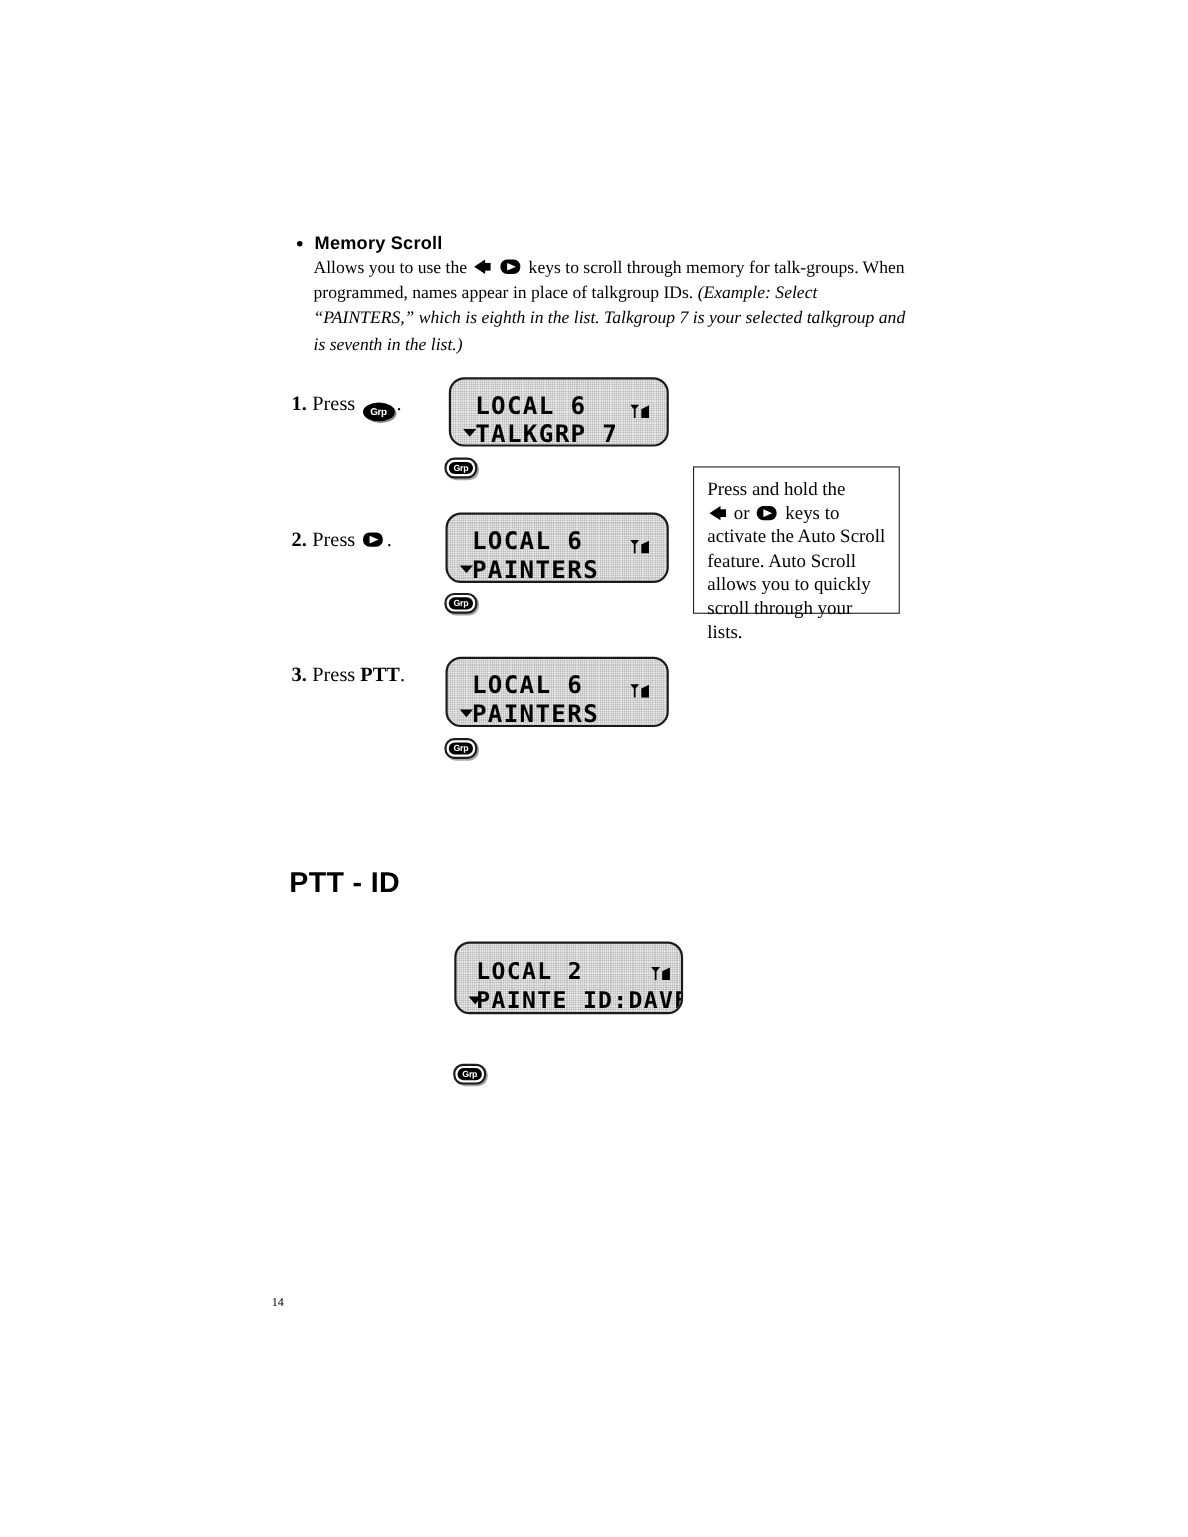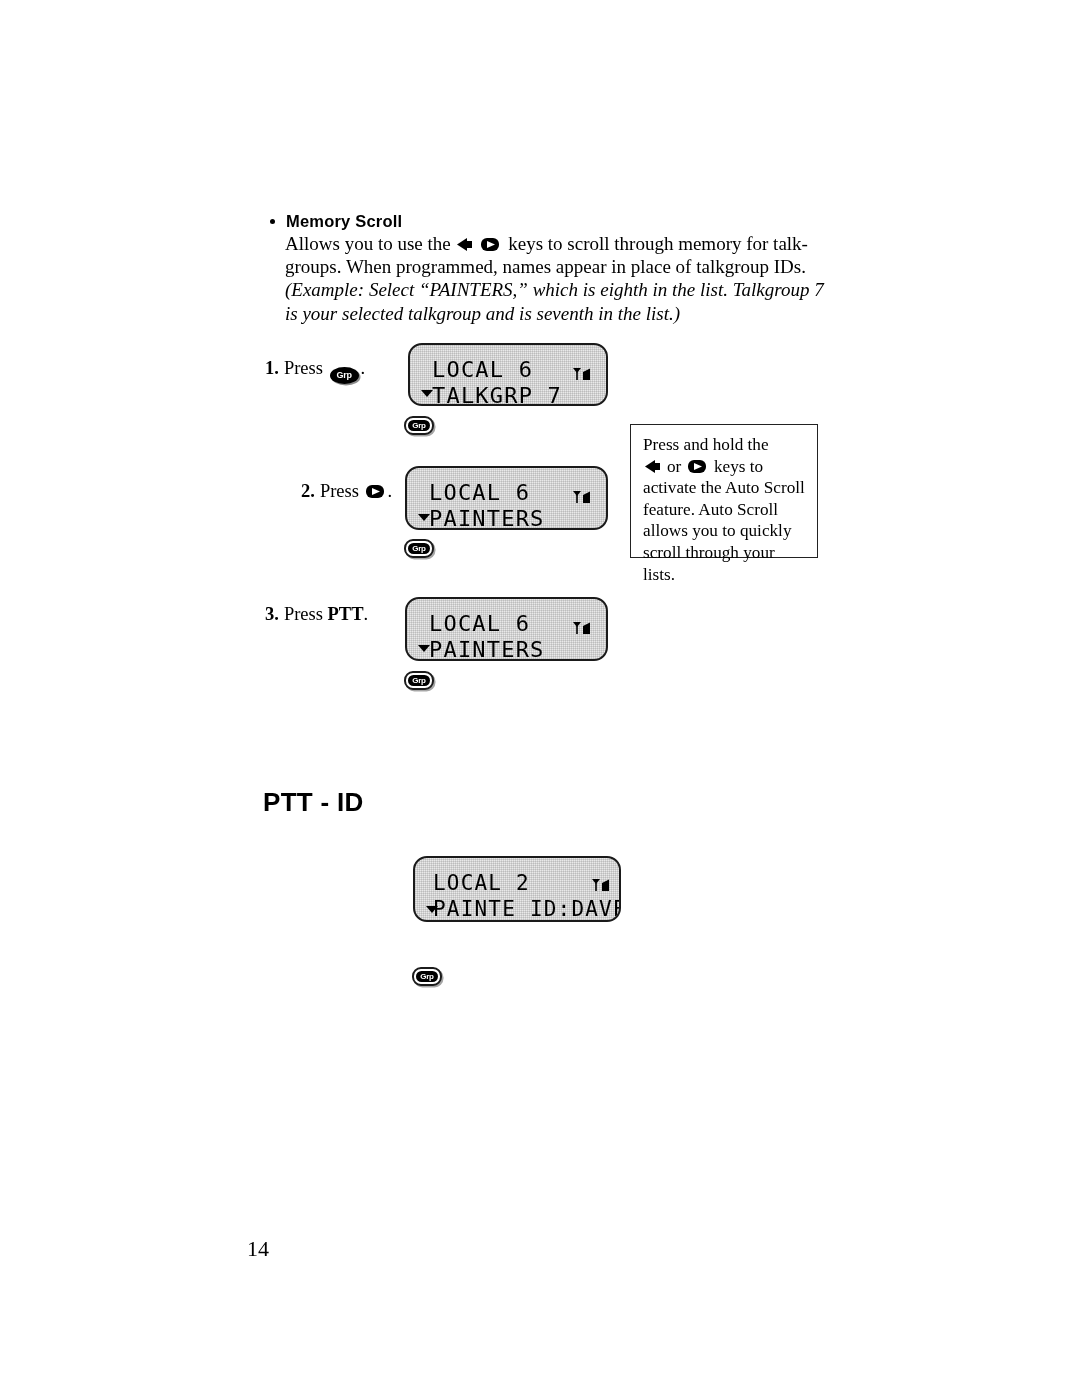--- a/index.html
+++ b/index.html
@@ -40,21 +40,21 @@
     border-radius: 50%;
     background: #000;
   }
   .bullet-head .txt { margin-left: 18px; }
 
   .body-para {
     position: absolute;
     left: 285px;
     top: 232px;
     width: 548px;
-    font-size: 19px;
+    font-size: 16px;
     line-height: 23.2px;
   }
   .body-para .ital {
     font-style: italic;
   }
 
   
   .keyglyph {
     display: inline-block;
     vertical-align: -2px;
@@ -103,21 +103,21 @@
       repeating-linear-gradient(0deg, rgba(0,0,0,.10) 0 1px, rgba(0,0,0,0) 1px 2px),
       repeating-linear-gradient(90deg, rgba(0,0,0,.10) 0 1px, rgba(0,0,0,0) 1px 2px);
     box-sizing: border-box;
     overflow: hidden;
   }
   .lcd-lines {
     position: absolute;
     left: 22px;
     top: 12px;
     font-family: "DejaVu Sans Mono", monospace;
-    font-weight: normal;
+    font-weight: bold;
     font-size: 22px;
     line-height: 26px;
     letter-spacing: 1.2px;
     color: #000;
     white-space: pre;
   }
   .lcd-signal {
     position: absolute;
     right: 14px;
     top: 22px;
@@ -204,22 +204,22 @@
     left: 263px;
     top: 815px;
     width: 570px;
     font-size: 18.5px;
     line-height: 23.2px;
   }
 
   .page-num {
     position: absolute;
     left: 247px;
-    top: 1236px;
-    font-size: 22px;
+    top: 1178px;
+    font-size: 11px;
   }
 </style>
 </head>
 <body>
 
 <div class="page">
 
   <span class="bullet-dot"></span>
   <div class="bullet-head">
     <span class="txt">Memory Scroll</span>
@@ -250,21 +250,21 @@
           <path d="M11 13 L11 5 L18 1.5 L18 13 Z" fill="#000"></path>
         </svg>
     </span>
     <span class="lcd-caret"></span>
   </div>
 
   <div class="hw-key" style="left:404px; top:416px;">
     <span class="cap">Grp</span>
   </div>
 
-  <div class="step-label" style="left:265px; top:481px;margin-left:36px;">
+  <div class="step-label" style="left:265px; top:481px;">
     <span class="step-num">2.</span><span>Press</span>
     <span class="keyglyph"><svg width="22" height="15" viewBox="0 0 22 15">
           <rect x="1" y="1" width="18" height="13" rx="6" fill="#000"></rect>
           <path d="M7 4 L15 7.5 L7 11 Z" fill="#fff"></path>
         </svg></span><span>.</span>
   </div>
 
   <div class="lcd" style="left:405px; top:466px; width:203px; height:64px;">
     <div class="lcd-lines">LOCAL 6</div>
     <div class="lcd-lines" style="top:38px;">PAINTERS</div>

